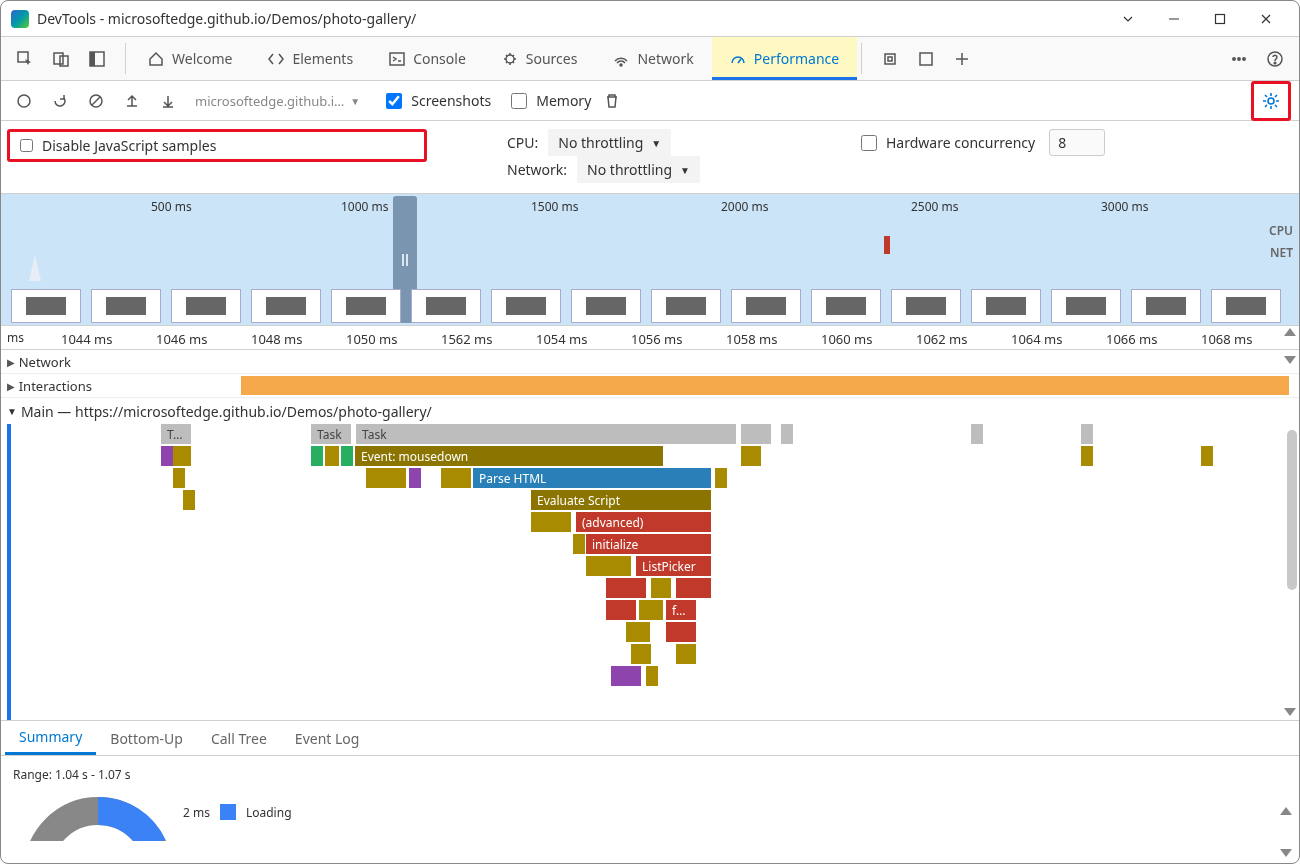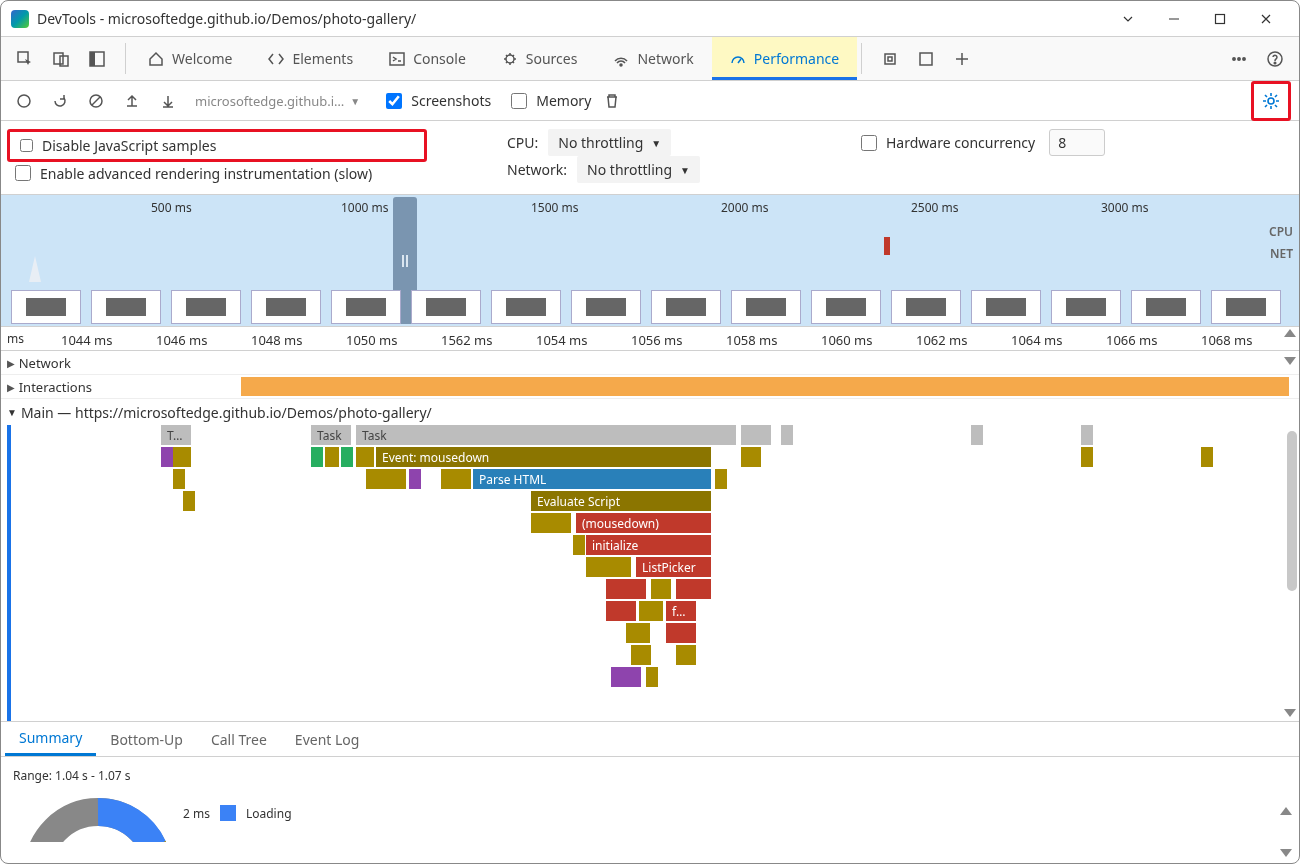--- a/index.html
+++ b/index.html
@@ -455,24 +455,20 @@
       </div>
   </div>
 </div>
 
 <div class="settings">
   <div class="col" style="min-width:420px;">
     <div class="disable-js-highlight">
       <input type="checkbox" style="">
       <span>Disable JavaScript samples</span>
     </div>
-    <label class="chk" style="margin-left:4px;">
-      <input type="checkbox" style="">
-      <span>Enable advanced rendering instrumentation (slow)</span>
-    </label>
   </div>
   <div class="col" style="min-width:260px;">
     <div class="row">
       <span>CPU:</span>
       <div class="select">
         <span>No throttling</span>
           <span style="font-size:10px;">▼</span>
       </div>
     </div>
     <div class="row">
@@ -568,37 +564,37 @@
     <div class="fbar g-gray" style="top:0;left:770px;width:10px"></div>
     <div class="fbar g-gray" style="top:0;left:960px;width:6px"></div>
     <div class="fbar g-gray" style="top:0;left:1070px;width:10px"></div>
 
     <div class="fbar g-purple" style="top:22px;left:150px;width:10px"></div>
     <div class="fbar g-olive" style="top:22px;left:162px;width:18px"></div>
     <div class="fbar g-green" style="top:22px;left:300px;width:12px"></div>
     <div class="fbar g-olive" style="top:22px;left:314px;width:14px"></div>
     <div class="fbar g-green" style="top:22px;left:330px;width:10px"></div>
     <div class="fbar g-olive" style="top:22px;left:345px;width:18px"></div>
-    <div class="fbar g-olive2" style="top:22px;left:365px;width:335px">Event: mousedown</div>
+    <div class="fbar g-olive2" style="top:22px;left:344px;width:308px">Event: mousedown</div>
     <div class="fbar g-olive" style="top:22px;left:730px;width:20px"></div>
     <div class="fbar g-olive" style="top:22px;left:1070px;width:6px"></div>
     <div class="fbar g-olive" style="top:22px;left:1190px;width:8px"></div>
 
     <div class="fbar g-olive" style="top:44px;left:162px;width:8px"></div>
     <div class="fbar g-olive" style="top:44px;left:355px;width:40px"></div>
     <div class="fbar g-purple" style="top:44px;left:398px;width:8px"></div>
     <div class="fbar g-olive" style="top:44px;left:430px;width:30px"></div>
     <div class="fbar g-blue" style="top:44px;left:462px;width:238px">Parse HTML</div>
     <div class="fbar g-olive" style="top:44px;left:704px;width:10px"></div>
 
     <div class="fbar g-olive" style="top:66px;left:172px;width:6px"></div>
     <div class="fbar g-olive2" style="top:66px;left:520px;width:180px">Evaluate Script</div>
 
     <div class="fbar g-olive" style="top:88px;left:520px;width:40px"></div>
-    <div class="fbar g-red" style="top:88px;left:565px;width:135px">(mousedown)</div>
+    <div class="fbar g-red" style="top:88px;left:565px;width:135px">(advanced)</div>
 
     <div class="fbar g-olive" style="top:110px;left:562px;width:10px"></div>
     <div class="fbar g-red" style="top:110px;left:575px;width:125px">initialize</div>
 
     <div class="fbar g-olive" style="top:132px;left:575px;width:45px"></div>
     <div class="fbar g-red" style="top:132px;left:625px;width:75px">ListPicker</div>
 
     <div class="fbar g-red" style="top:154px;left:595px;width:40px"></div>
     <div class="fbar g-olive" style="top:154px;left:640px;width:20px"></div>
     <div class="fbar g-red" style="top:154px;left:665px;width:35px"></div>

